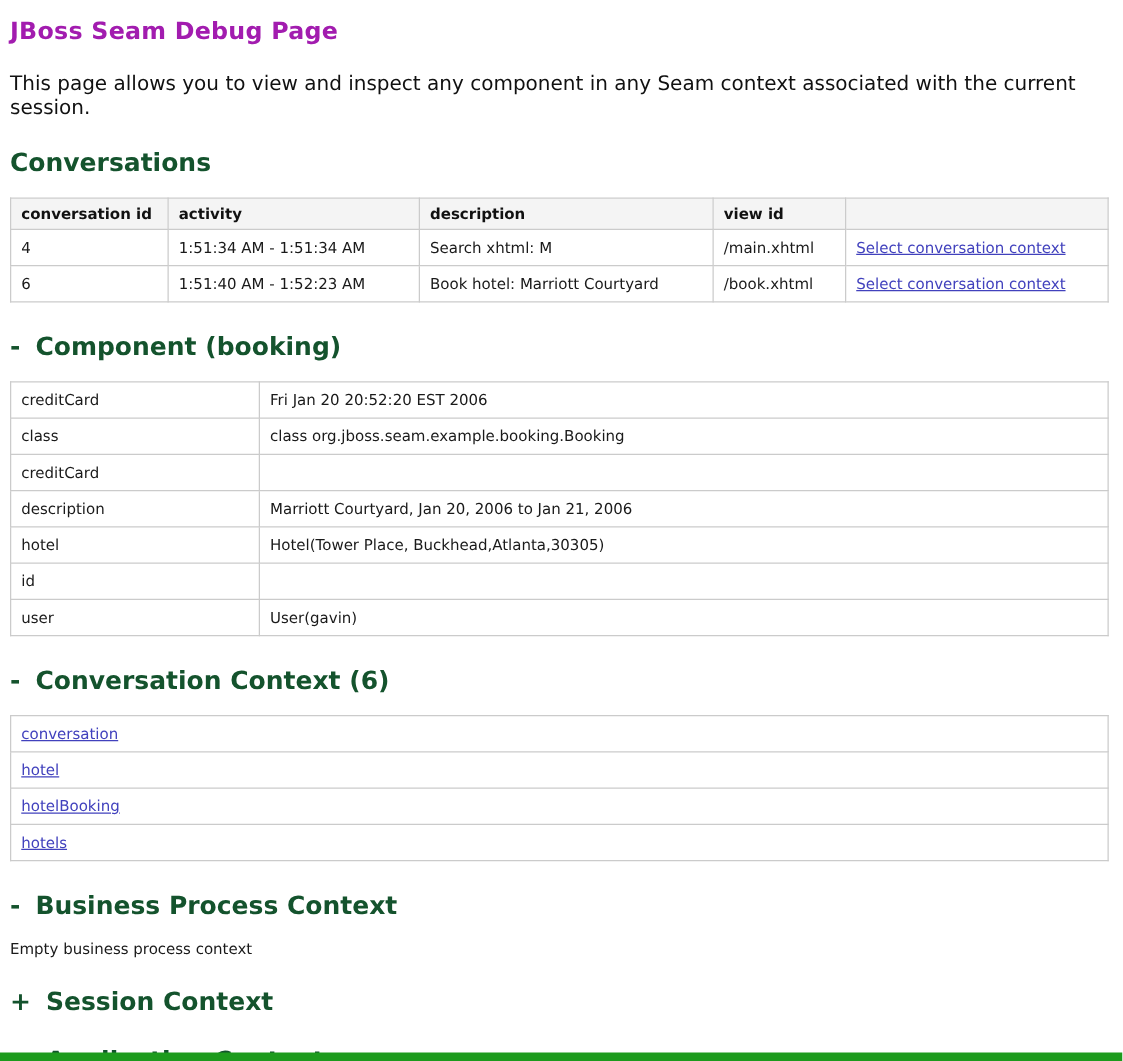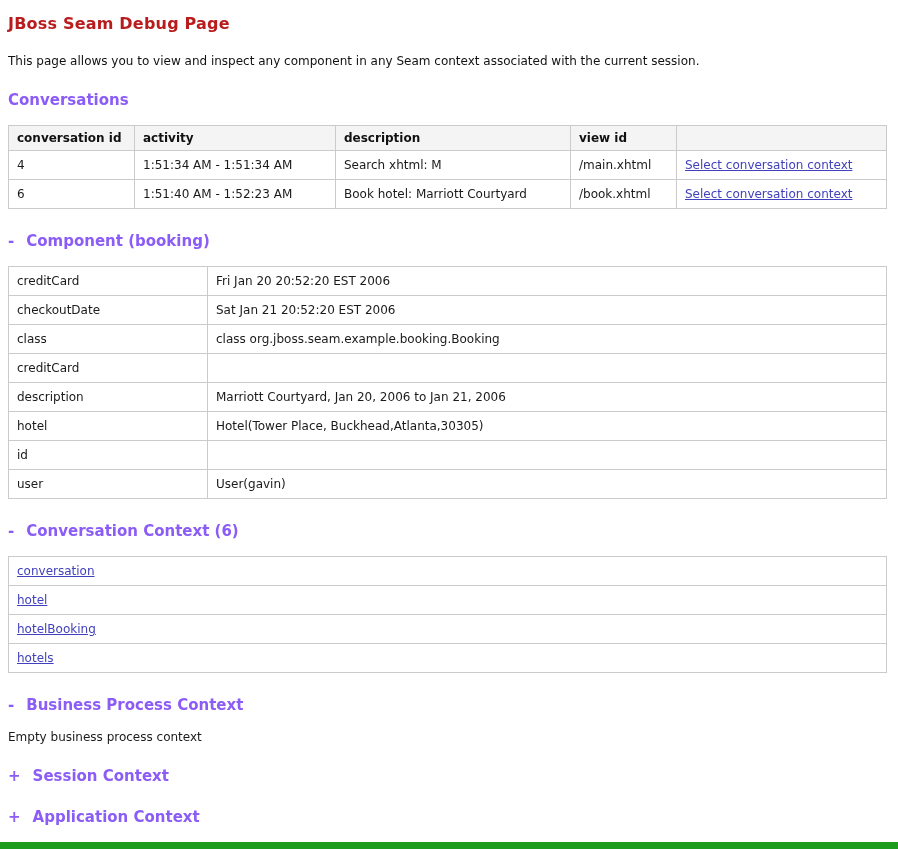--- a/index.html
+++ b/index.html
@@ -9,35 +9,35 @@
     height: 849px;
     font-family: "DejaVu Sans", "Liberation Sans", sans-serif;
     font-size: 12px;
     color: #1a1a1a;
     position: relative;
     overflow: hidden;
   }
   .content { padding: 10px 10px 0 8px; }
 
   h1.page-title {
-    font-size: 16px;
+    font-size: 19px;
     font-weight: bold;
-    color: #b91c1c;
+    color: #a21caf;
     margin: 4px 0 21px 0;
     letter-spacing: 0.2px;
   }
   p.intro {
-    font-size: 12px;
+    font-size: 16px;
     color: #111111;
     margin: 12px 0 19px 0;
   }
   h2.section-heading {
-    font-size: 15px;
+    font-size: 20px;
     font-weight: bold;
-    color: #8b5cf6;
+    color: #14532d;
     margin: 23px 0 16px 0;
   }
   h2.section-heading.collapsible { cursor: pointer; }
   h2.section-heading .toggle {
     display: inline-block;
     margin-right: 12px;
   }
 
   table.data-table {
     border-collapse: collapse;
@@ -143,24 +143,20 @@
     <colgroup>
       <col style="width:199px">
       <col>
     </colgroup>
     <tbody>
       <tr>
         <td class="key-cell">creditCard</td>
         <td>Fri Jan 20 20:52:20 EST 2006</td>
       </tr>
       <tr>
-        <td class="key-cell">checkoutDate</td>
-        <td>Sat Jan 21 20:52:20 EST 2006</td>
-      </tr>
-      <tr>
         <td class="key-cell">class</td>
         <td>class org.jboss.seam.example.booking.Booking</td>
       </tr>
       <tr>
         <td class="key-cell">creditCard</td>
         <td></td>
       </tr>
       <tr>
         <td class="key-cell">description</td>
         <td>Marriott Courtyard, Jan 20, 2006 to Jan 21, 2006</td>

